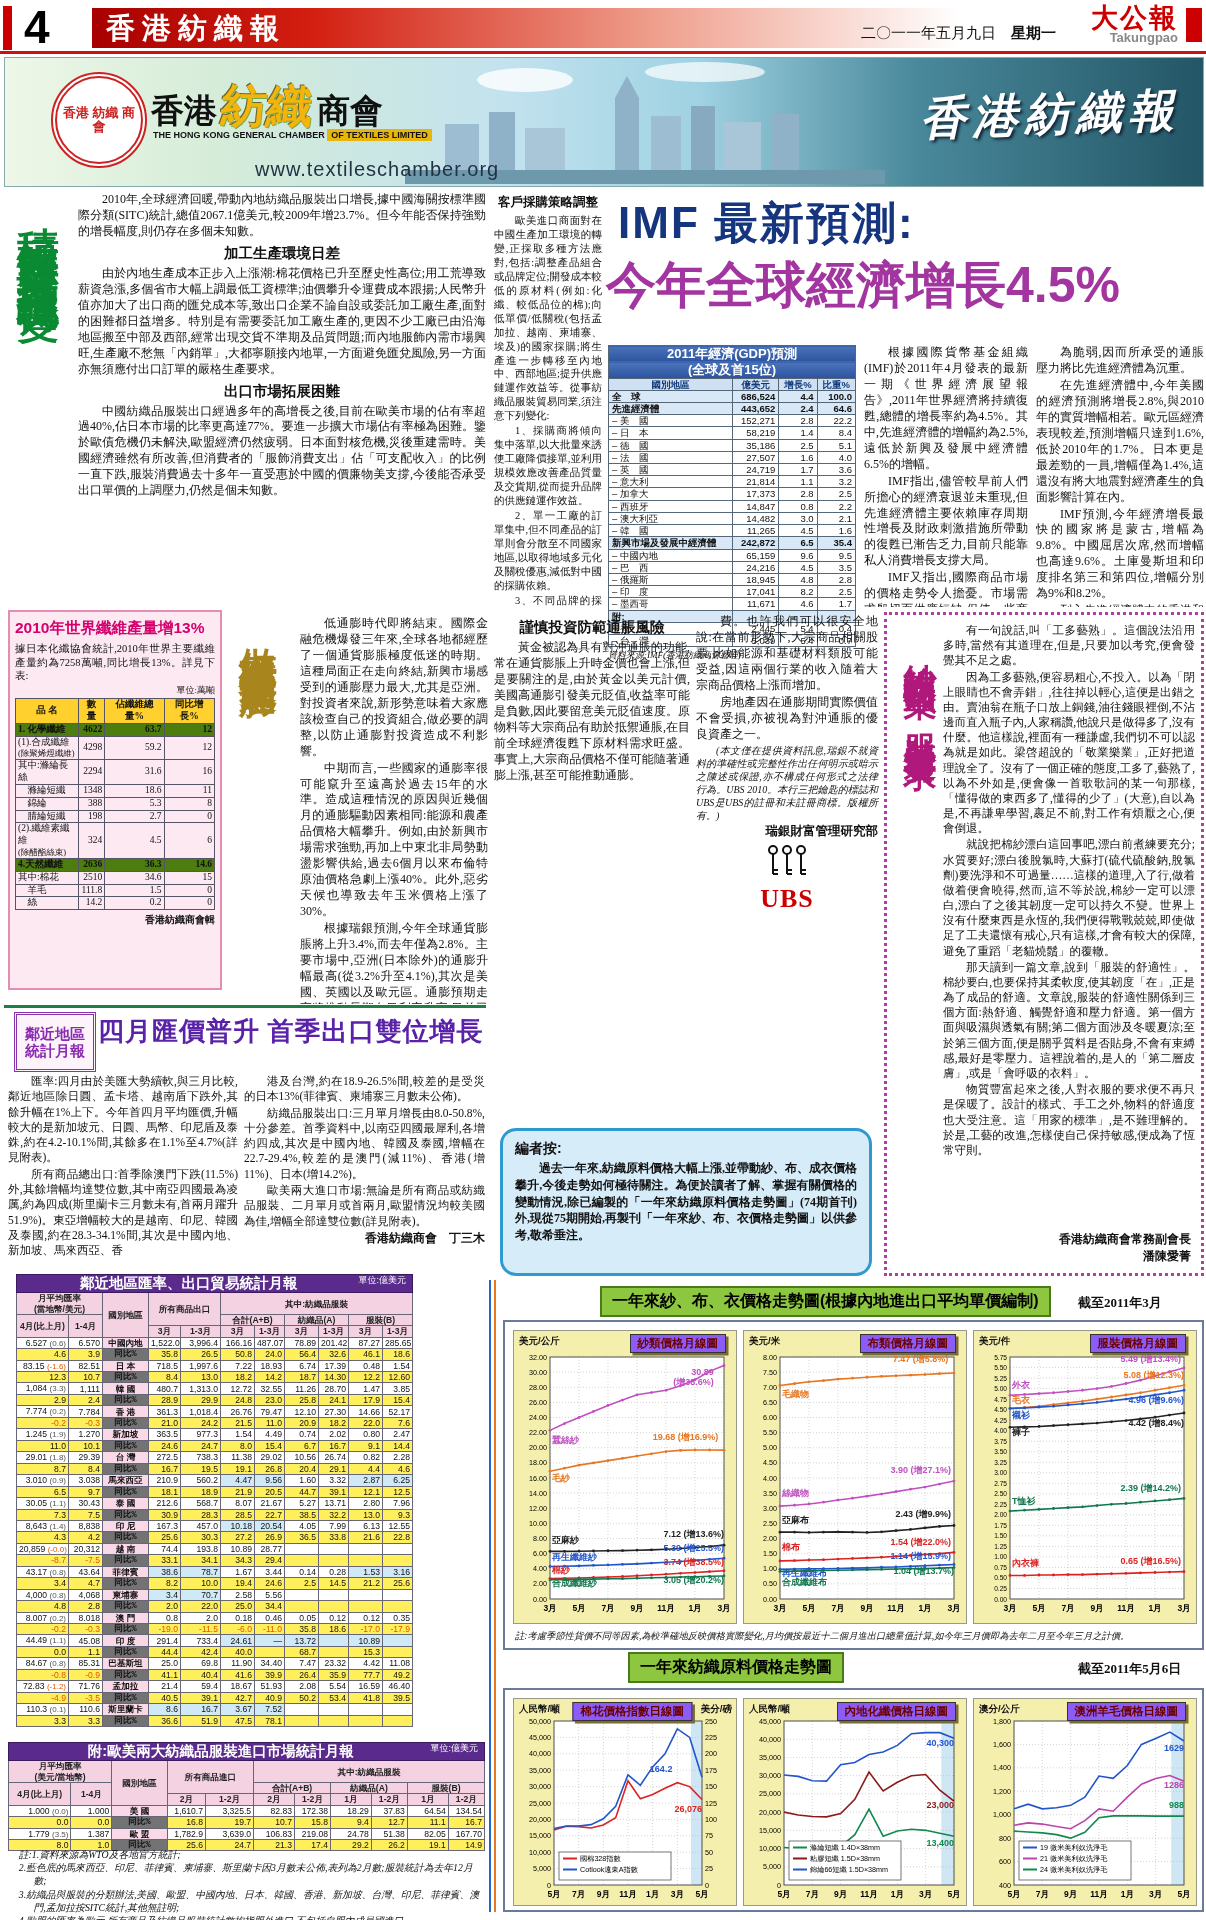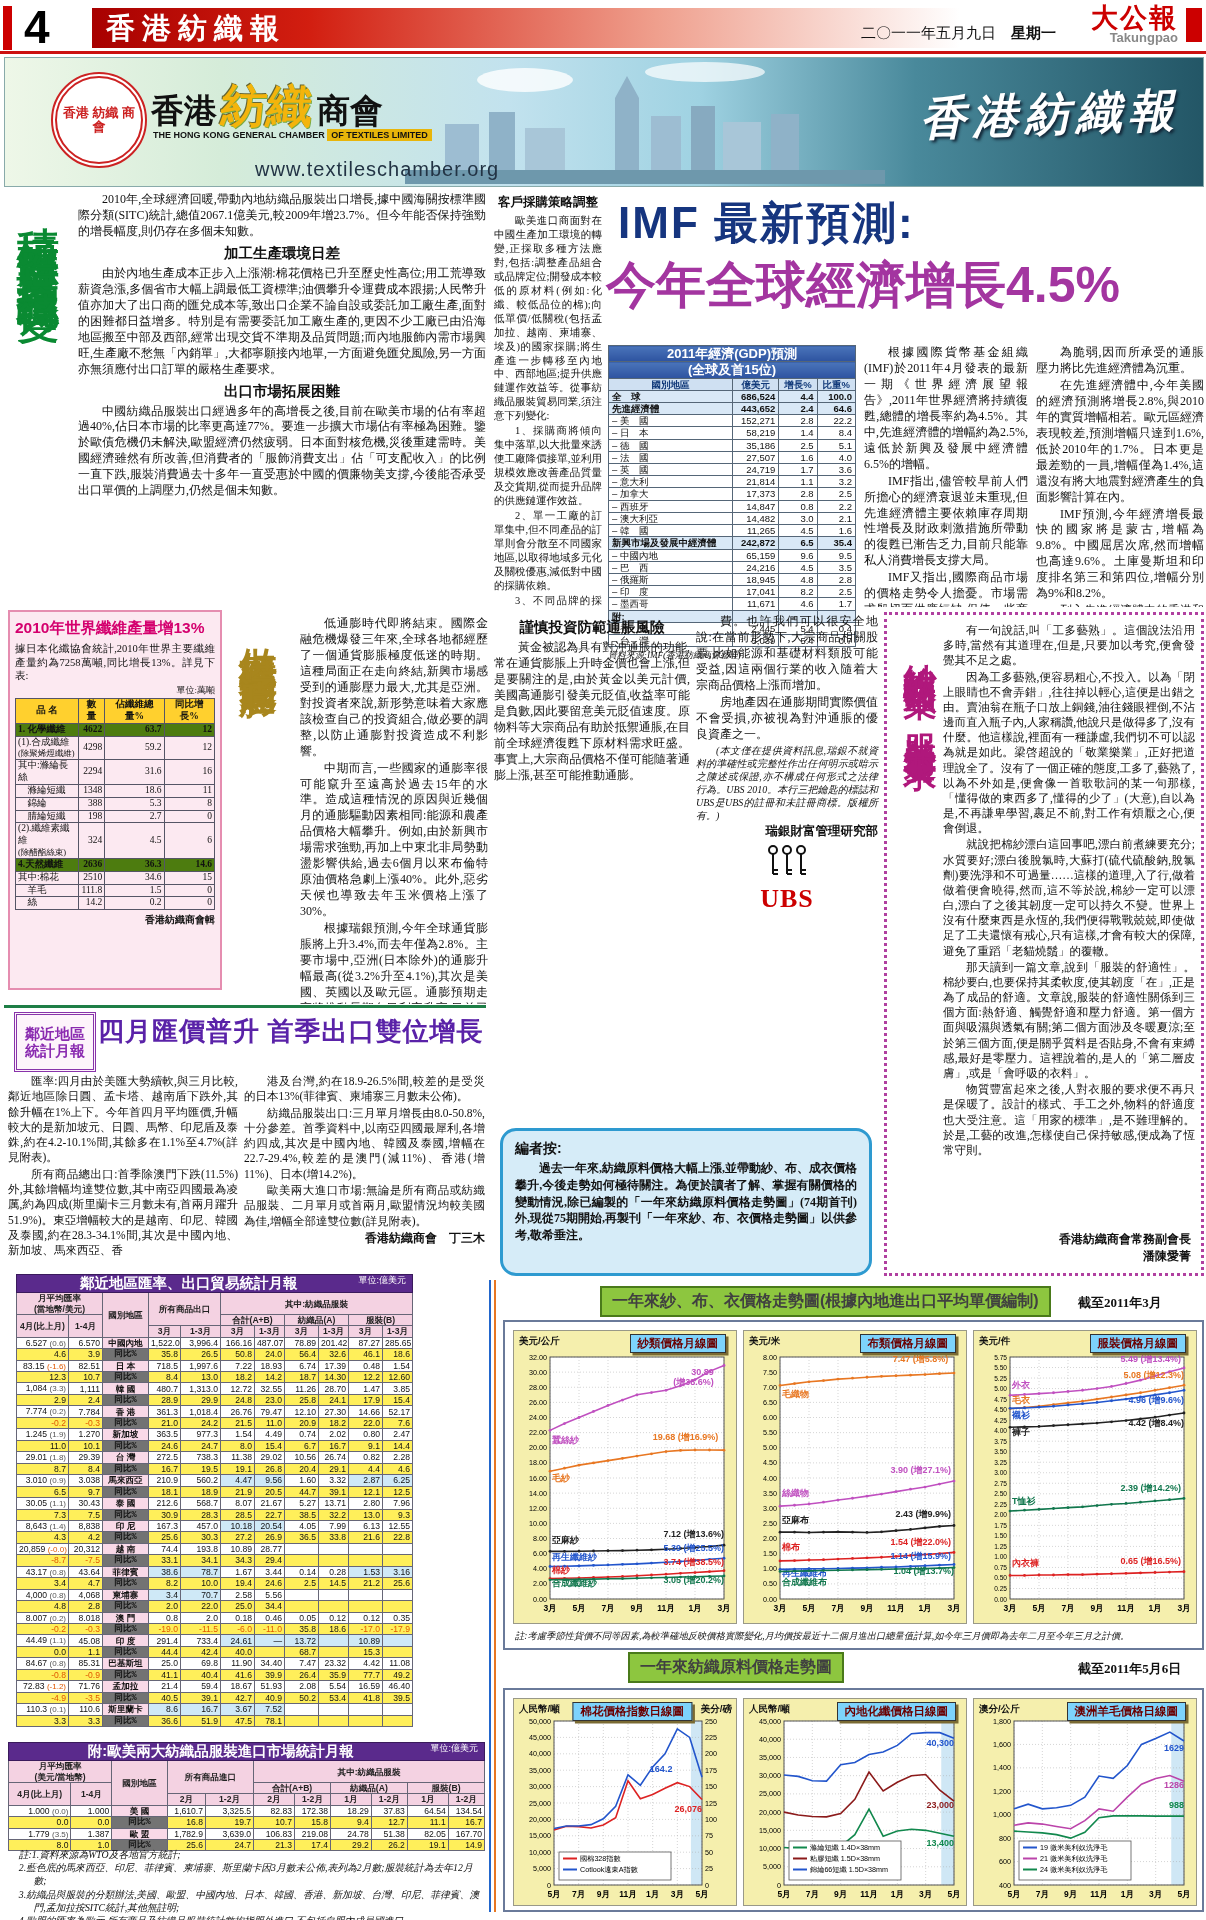--- a/index.html
+++ b/index.html
@@ -96,31 +96,31 @@
   .stats .delta{color:#555;font-size:8px;}
   .stats .delta.neg{color:#e05800;}
   .notes{font-size:9.8px;font-style:italic;line-height:1.35;}
   .notes div{text-indent:-1.5em;padding-left:2.6em;}
   
   .divider-b{left:489px;top:1280px;width:2px;height:632px;background:#2266cc;}
   .divider-o{left:494px;top:1280px;width:2px;height:632px;background:#e87722;}
   .chart-panel{background:#fff;border:2px solid #6a7a9a;box-sizing:border-box;}
   #panel-top{left:503px;top:1320px;width:701px;height:330px;}
   #panel-bot{left:503px;top:1688px;width:701px;height:224px;}
-  .panel-head{background:#8dc63f;border:2px solid #4a7a1a;color:#404040;font-weight:900;font-size:16px;
+  .panel-head{background:#8dc63f;border:2px solid #4a7a1a;color:#000000;font-weight:900;font-size:16px;
      text-align:center;padding:3px 10px;font-family:"Liberation Sans","DejaVu Sans",sans-serif;}
   #head-top{left:600px;top:1286px;}
   #head-bot{left:628px;top:1652px;}
   .asof{font-size:13px;font-weight:bold;color:#111;}
   #asof-top{left:1078px;top:1294px;}
   #asof-bot{left:1078px;top:1660px;}
   .chart-card{position:absolute;background:#f5efad;border:1px solid #998;}
   .chart-card .unit{position:absolute;left:5px;top:4px;font-size:9.5px;font-weight:bold;font-family:"Liberation Sans","DejaVu Sans",sans-serif;}
   .chart-card .unit2{position:absolute;right:4px;top:4px;font-size:9.5px;font-weight:bold;font-family:"Liberation Sans","DejaVu Sans",sans-serif;}
-  .chart-card .badge{position:absolute;top:3px;right:10px;background:#7dd3fc;border:1.5px solid #333;
+  .chart-card .badge{position:absolute;top:3px;right:10px;background:#8b5cf6;border:1.5px solid #333;
      box-shadow:2.5px 2.5px 0 #7a6a33;color:#6b0000;font-weight:900;font-size:11.5px;padding:1px 7px;
      font-family:"Liberation Sans","DejaVu Sans",sans-serif;white-space:nowrap;}
   .chart-card .badge.center{right:auto;left:50%;transform:translateX(-44%);}
   .chart-note{position:absolute;left:10px;top:308px;font-size:9.3px;font-style:italic;width:685px;}
   
   .ubs-row{display:flex;justify-content:flex-end;align-items:center;gap:6px;margin-top:4px;flex-direction:column;}
   .ubs-word{color:#c00;font-size:26px;font-weight:900;font-family:"Liberation Serif","DejaVu Serif",serif;letter-spacing:1px;}
   .org-line{text-align:right;font-weight:bold;font-size:12.5px;font-family:"Liberation Sans","DejaVu Sans",sans-serif;}
 </style>
 </head>

